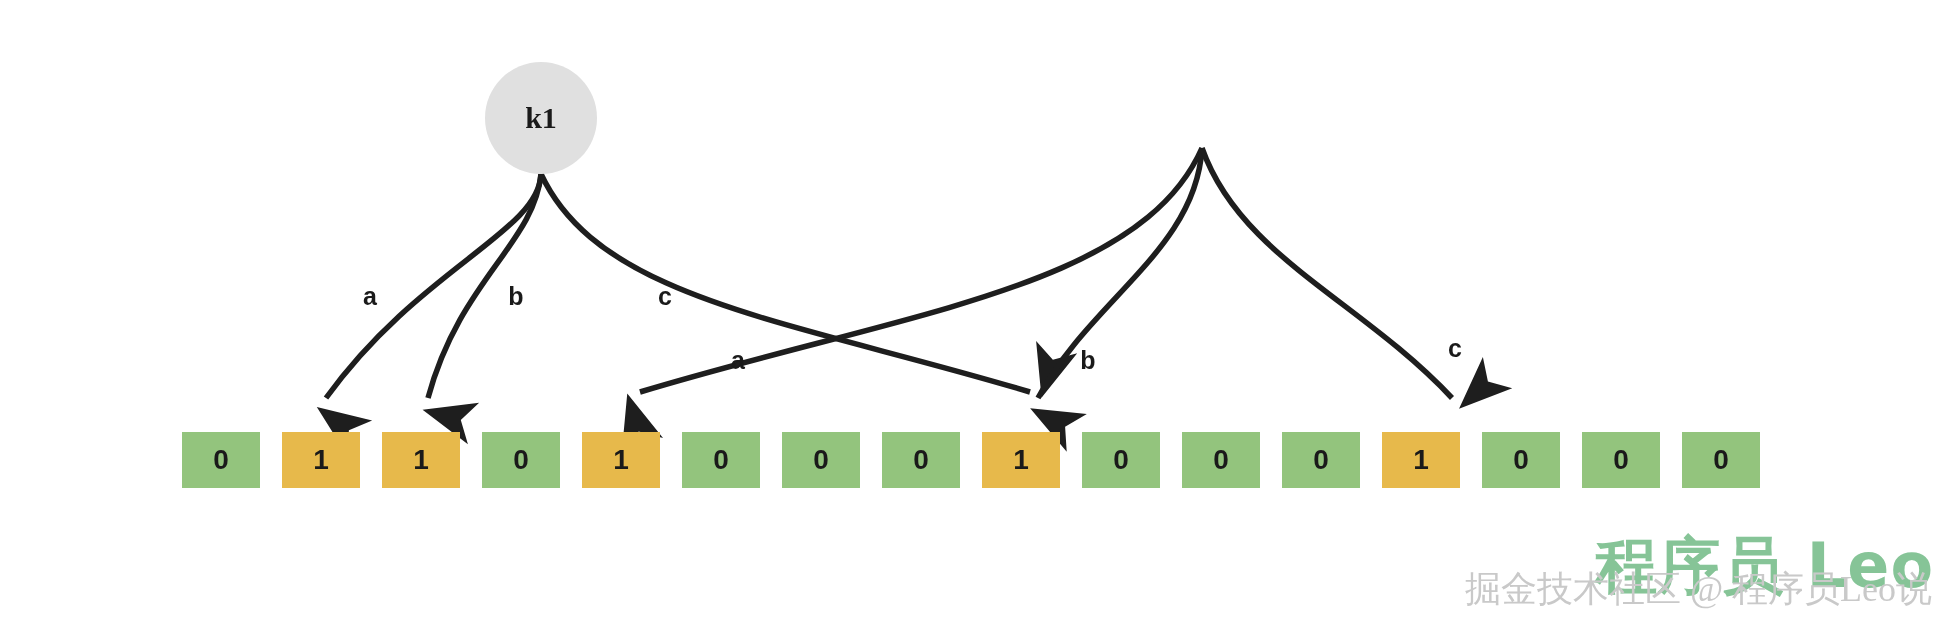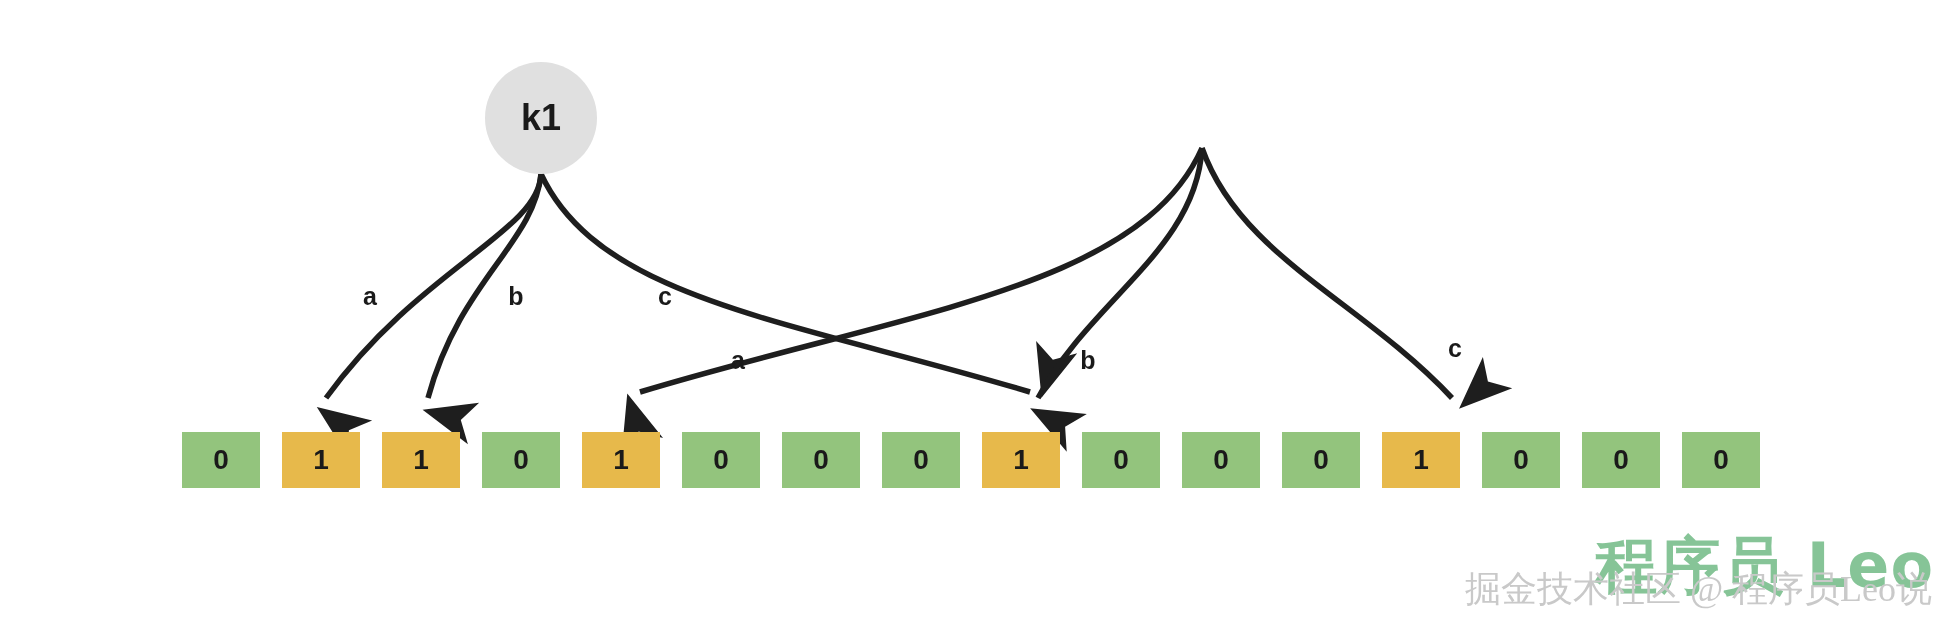--- a/index.html
+++ b/index.html
@@ -6,21 +6,21 @@
   body{font-family:"Liberation Sans",sans-serif;}
   #stage{position:relative;width:1956px;height:624px;background:#ffffff;overflow:hidden;}
 
   .node-circle{
     position:absolute;border-radius:50%;
     background:#e0e0e0;
     display:flex;align-items:center;justify-content:center;
     font-weight:bold;color:#1a1a1a;
     font-family:"Liberation Sans",sans-serif;
   }
-  #node-k1{left:485px;top:62px;width:112px;height:112px;font-size:36px;}
+  #node-k1{left:485px;top:62px;width:112px;height:112px;font-size:30px;font-family:Liberation Serif, serif;}
   #node-k2{left:1146px;top:36px;width:112px;height:112px;font-size:30px;}
 
   #edge-layer{position:absolute;left:0;top:0;width:1956px;height:624px;}
 
   .edge-label{
     position:absolute;font-weight:bold;font-size:25px;color:#1a1a1a;
     font-family:"Liberation Sans",sans-serif;
     transform:translate(-50%,-50%);white-space:nowrap;
   }
 

